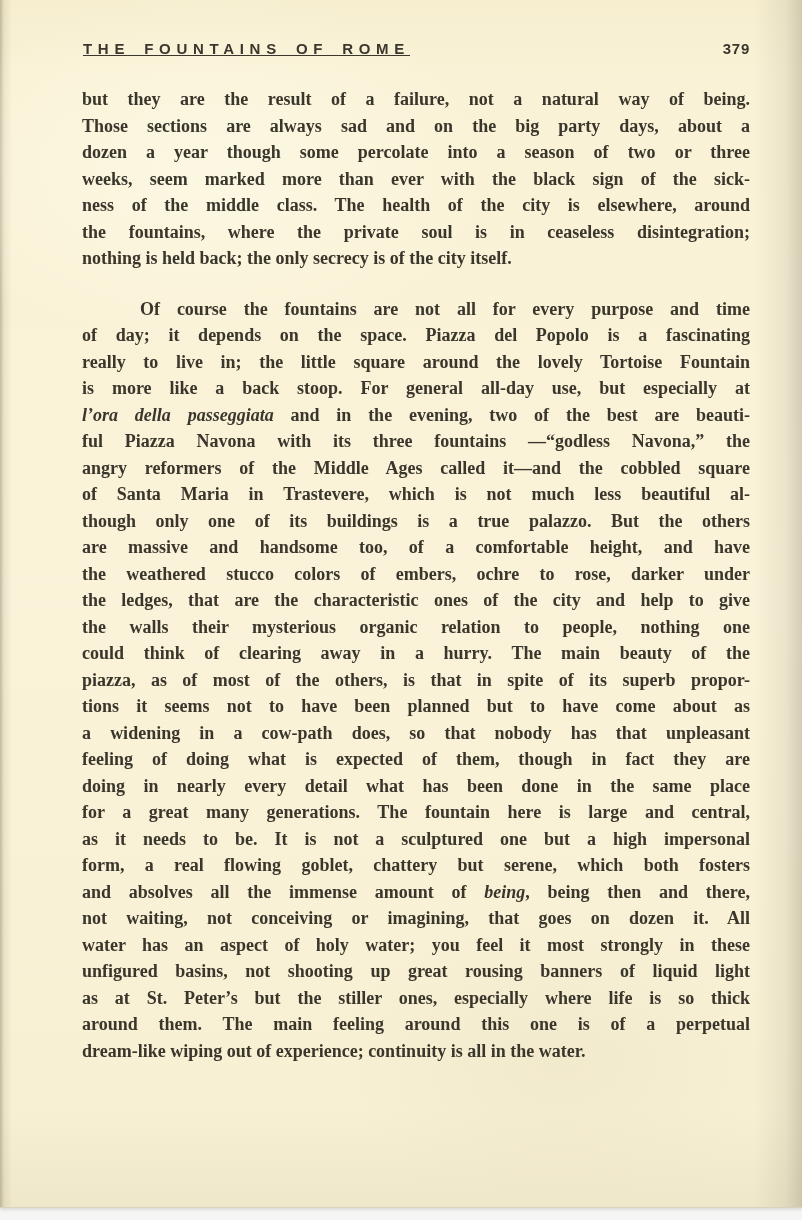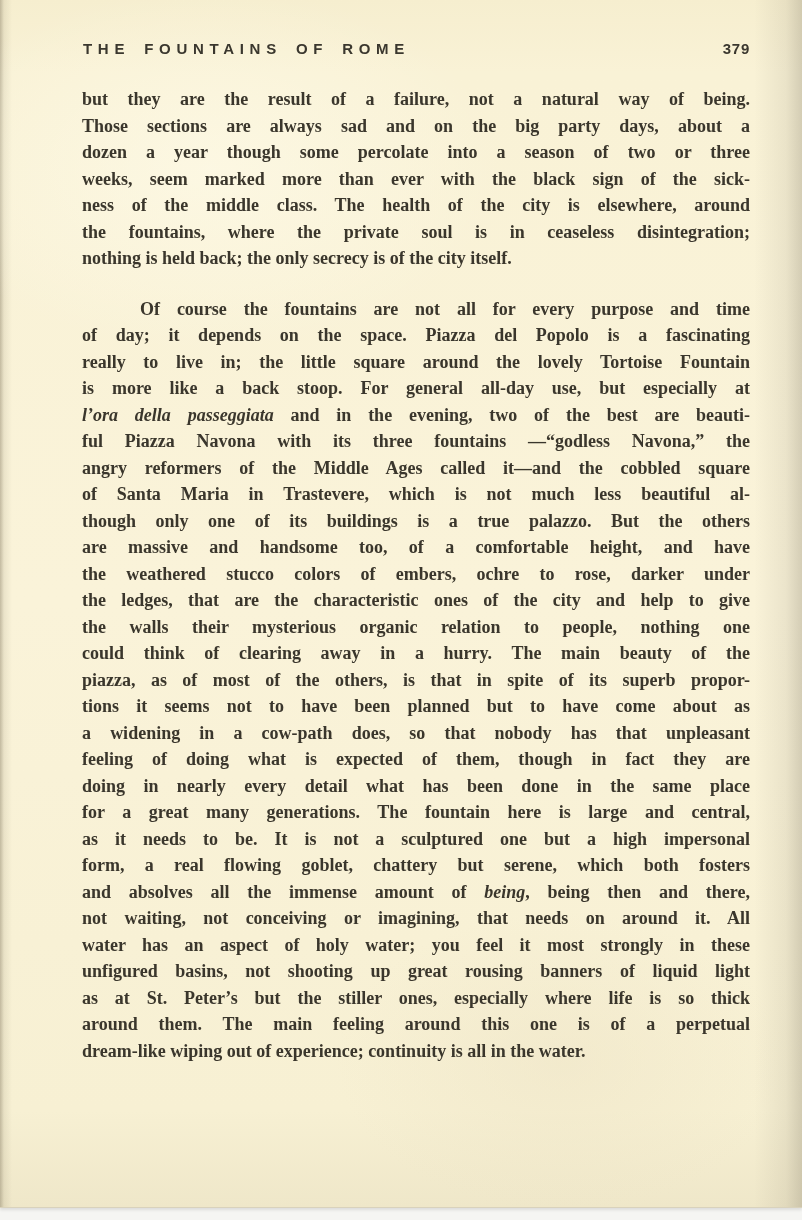--- a/index.html
+++ b/index.html
@@ -28,20 +28,21 @@
     justify-content: space-between;
     align-items: baseline;
     font-family: "Liberation Sans", sans-serif;
     color: #3a372e;
   }
   .running-title {
     font-size: 15px;
     font-weight: 700;
     letter-spacing: 0.38em;
     word-spacing: 0.28em;
+    text-decoration: underline;
   }
   .page-number {
     font-size: 15px;
     font-weight: 700;
     letter-spacing: 0.05em;
   }
   .body-text {
     position: absolute;
     top: 86px; left: 82px;
     width: 668px;
@@ -101,21 +102,21 @@
       <div class="line">could think of clearing away in a hurry. The main beauty of the</div>
       <div class="line">piazza, as of most of the others, is that in spite of its superb propor-</div>
       <div class="line">tions it seems not to have been planned but to have come about as</div>
       <div class="line">a widening in a cow-path does, so that nobody has that unpleasant</div>
       <div class="line">feeling of doing what is expected of them, though in fact they are</div>
       <div class="line">doing in nearly every detail what has been done in the same place</div>
       <div class="line">for a great many generations. The fountain here is large and central,</div>
       <div class="line">as it needs to be. It is not a sculptured one but a high impersonal</div>
       <div class="line">form, a real flowing goblet, chattery but serene, which both fosters</div>
       <div class="line"><span>and absolves all the immense amount of </span><span class="it">being</span><span>, being then and there,</span></div>
-      <div class="line">not waiting, not conceiving or imagining, that needs on around it. All</div>
+      <div class="line">not waiting, not conceiving or imagining, that goes on dozen it. All</div>
       <div class="line">water has an aspect of holy water; you feel it most strongly in these</div>
       <div class="line">unfigured basins, not shooting up great rousing banners of liquid light</div>
       <div class="line">as at St. Peter’s but the stiller ones, especially where life is so thick</div>
       <div class="line">around them. The main feeling around this one is of a perpetual</div>
       <div class="line last">dream-like wiping out of experience; continuity is all in the water.</div>
     </div>
 
   </div>
 </div>
 

